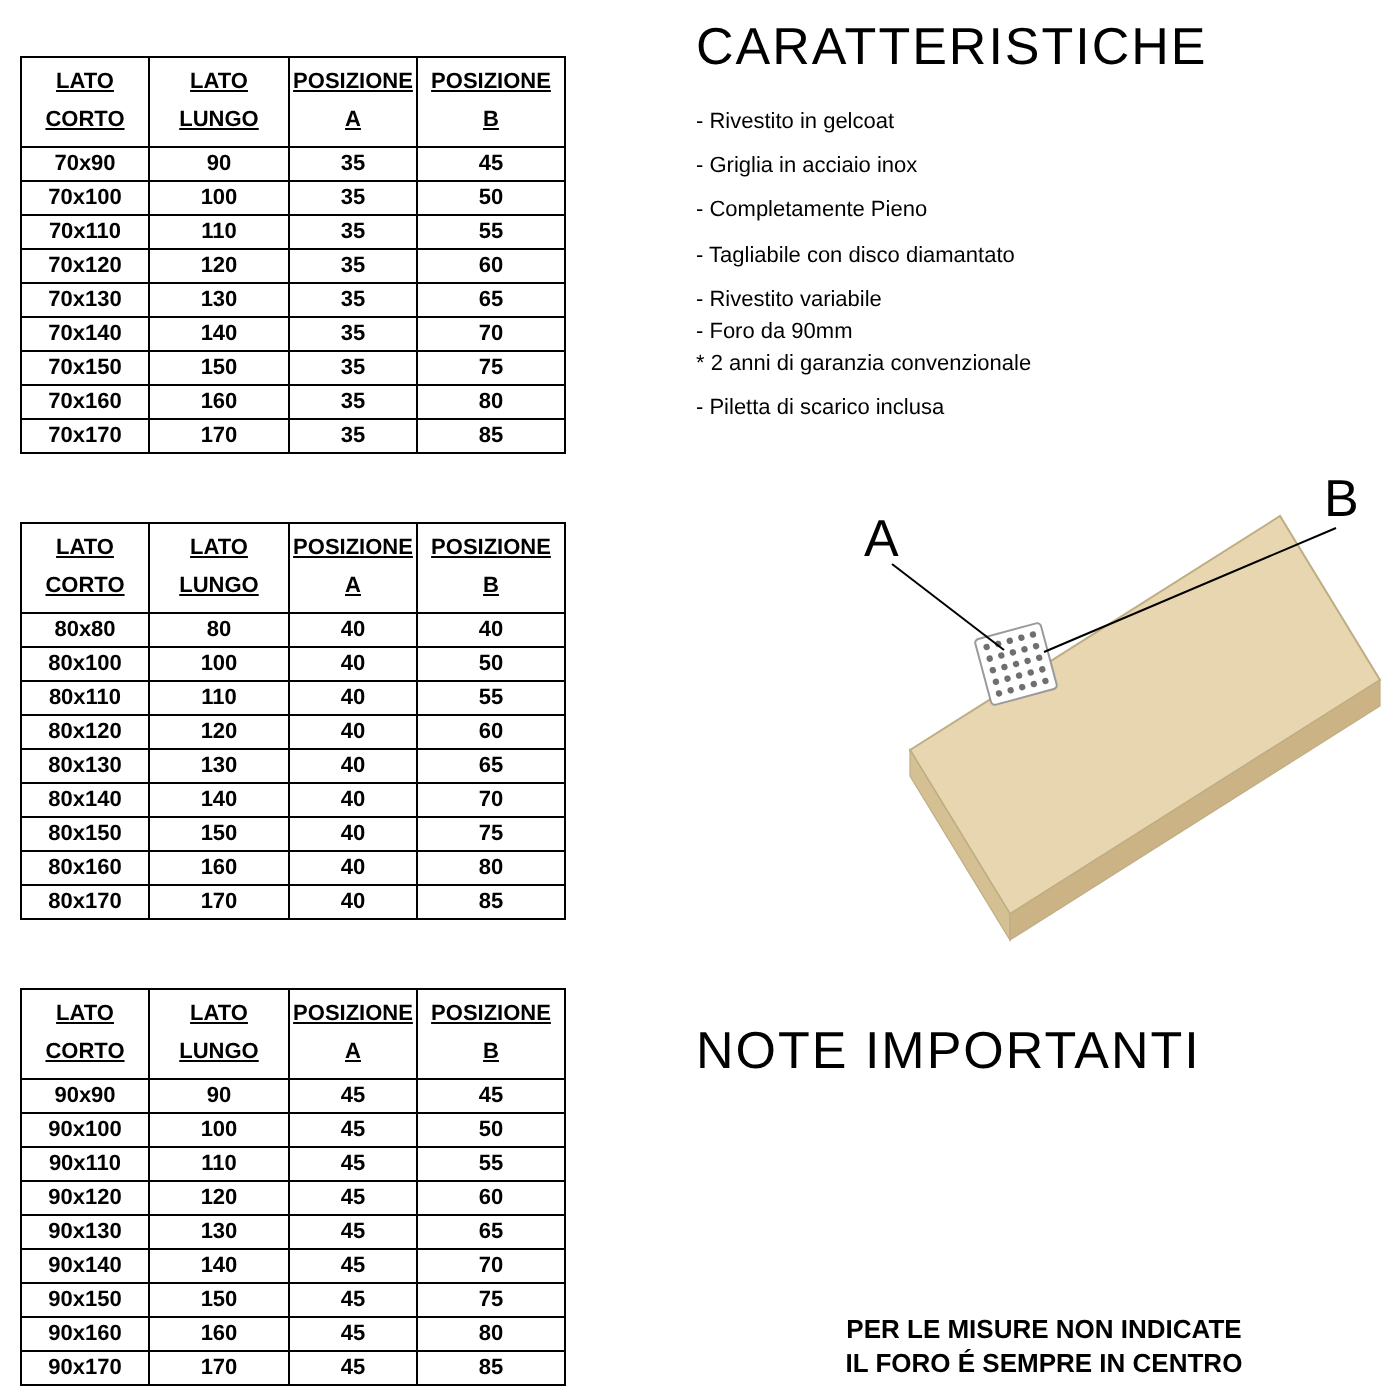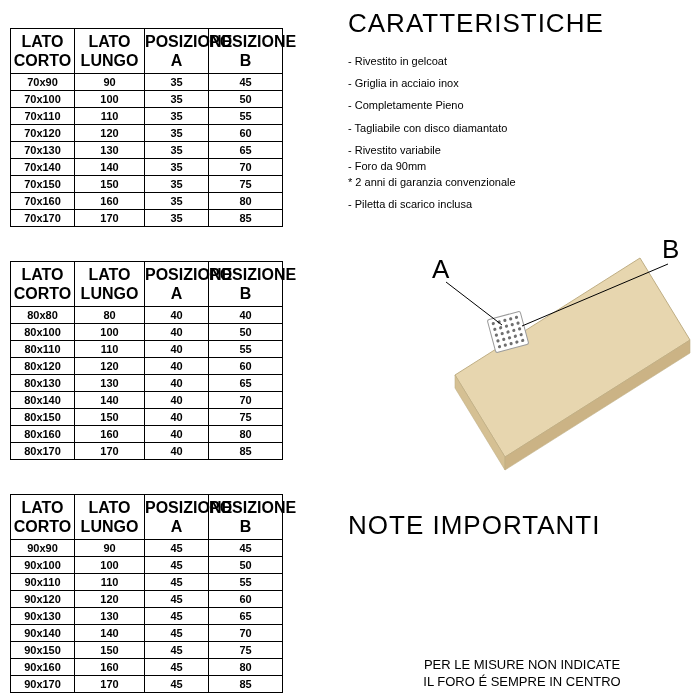--- a/index.html
+++ b/index.html
@@ -10,35 +10,35 @@
     color:#000;
   }
   .page { position:relative; width:700px; height:700px; background:#fff; overflow:hidden; }
 
   
   .tables-col { position:absolute; left:10px; top:28px; width:285px; }
   table.size-table { border-collapse:collapse; table-layout:fixed; width:272px; margin-bottom:34px; background:#fff; }
   .size-table th, .size-table td {
     border:1px solid #000; text-align:center; font-weight:bold;
   }
-  .size-table th { font-size:16px; line-height:19px; padding:3px 0; }
+  .size-table th { font-size:11px; line-height:19px; padding:3px 0;text-decoration:underline; }
   .size-table td { font-size:11px; height:16px; line-height:16px; padding:0 1px; }
 
   
   .section-title { font-size:26px; letter-spacing:1px; font-weight:400; margin-bottom:16px; white-space:nowrap; }
   .features-block { position:absolute; left:348px; top:8px; width:346px; }
   ul.features, ul.notes { list-style:none; }
   .features li { font-size:11px; line-height:1.2; margin-bottom:9px; }
   .features li:nth-child(5), .features li:nth-child(6) { margin-bottom:3px; }
   .features li:nth-child(8) { margin-top:8px; }
 
   .notes-block { position:absolute; left:348px; top:510px; width:348px; }
   .notes li { font-size:13.5px; line-height:1.25; margin-bottom:11px; }
 
-  .footer { position:absolute; left:348px; top:657px; width:348px; text-align:center; font-weight:normal; font-size:13px; line-height:1.3; }
+  .footer { position:absolute; left:348px; top:657px; width:348px; text-align:center; font-weight:bold; font-size:13px; line-height:1.3; }
 
   
   .diagram { position:absolute; left:352px; top:228px; }
   svg text { font-family:"Liberation Sans", sans-serif; fill:#000; }
 </style>
 </head>
 <body>
 
 <div class="page">
 

